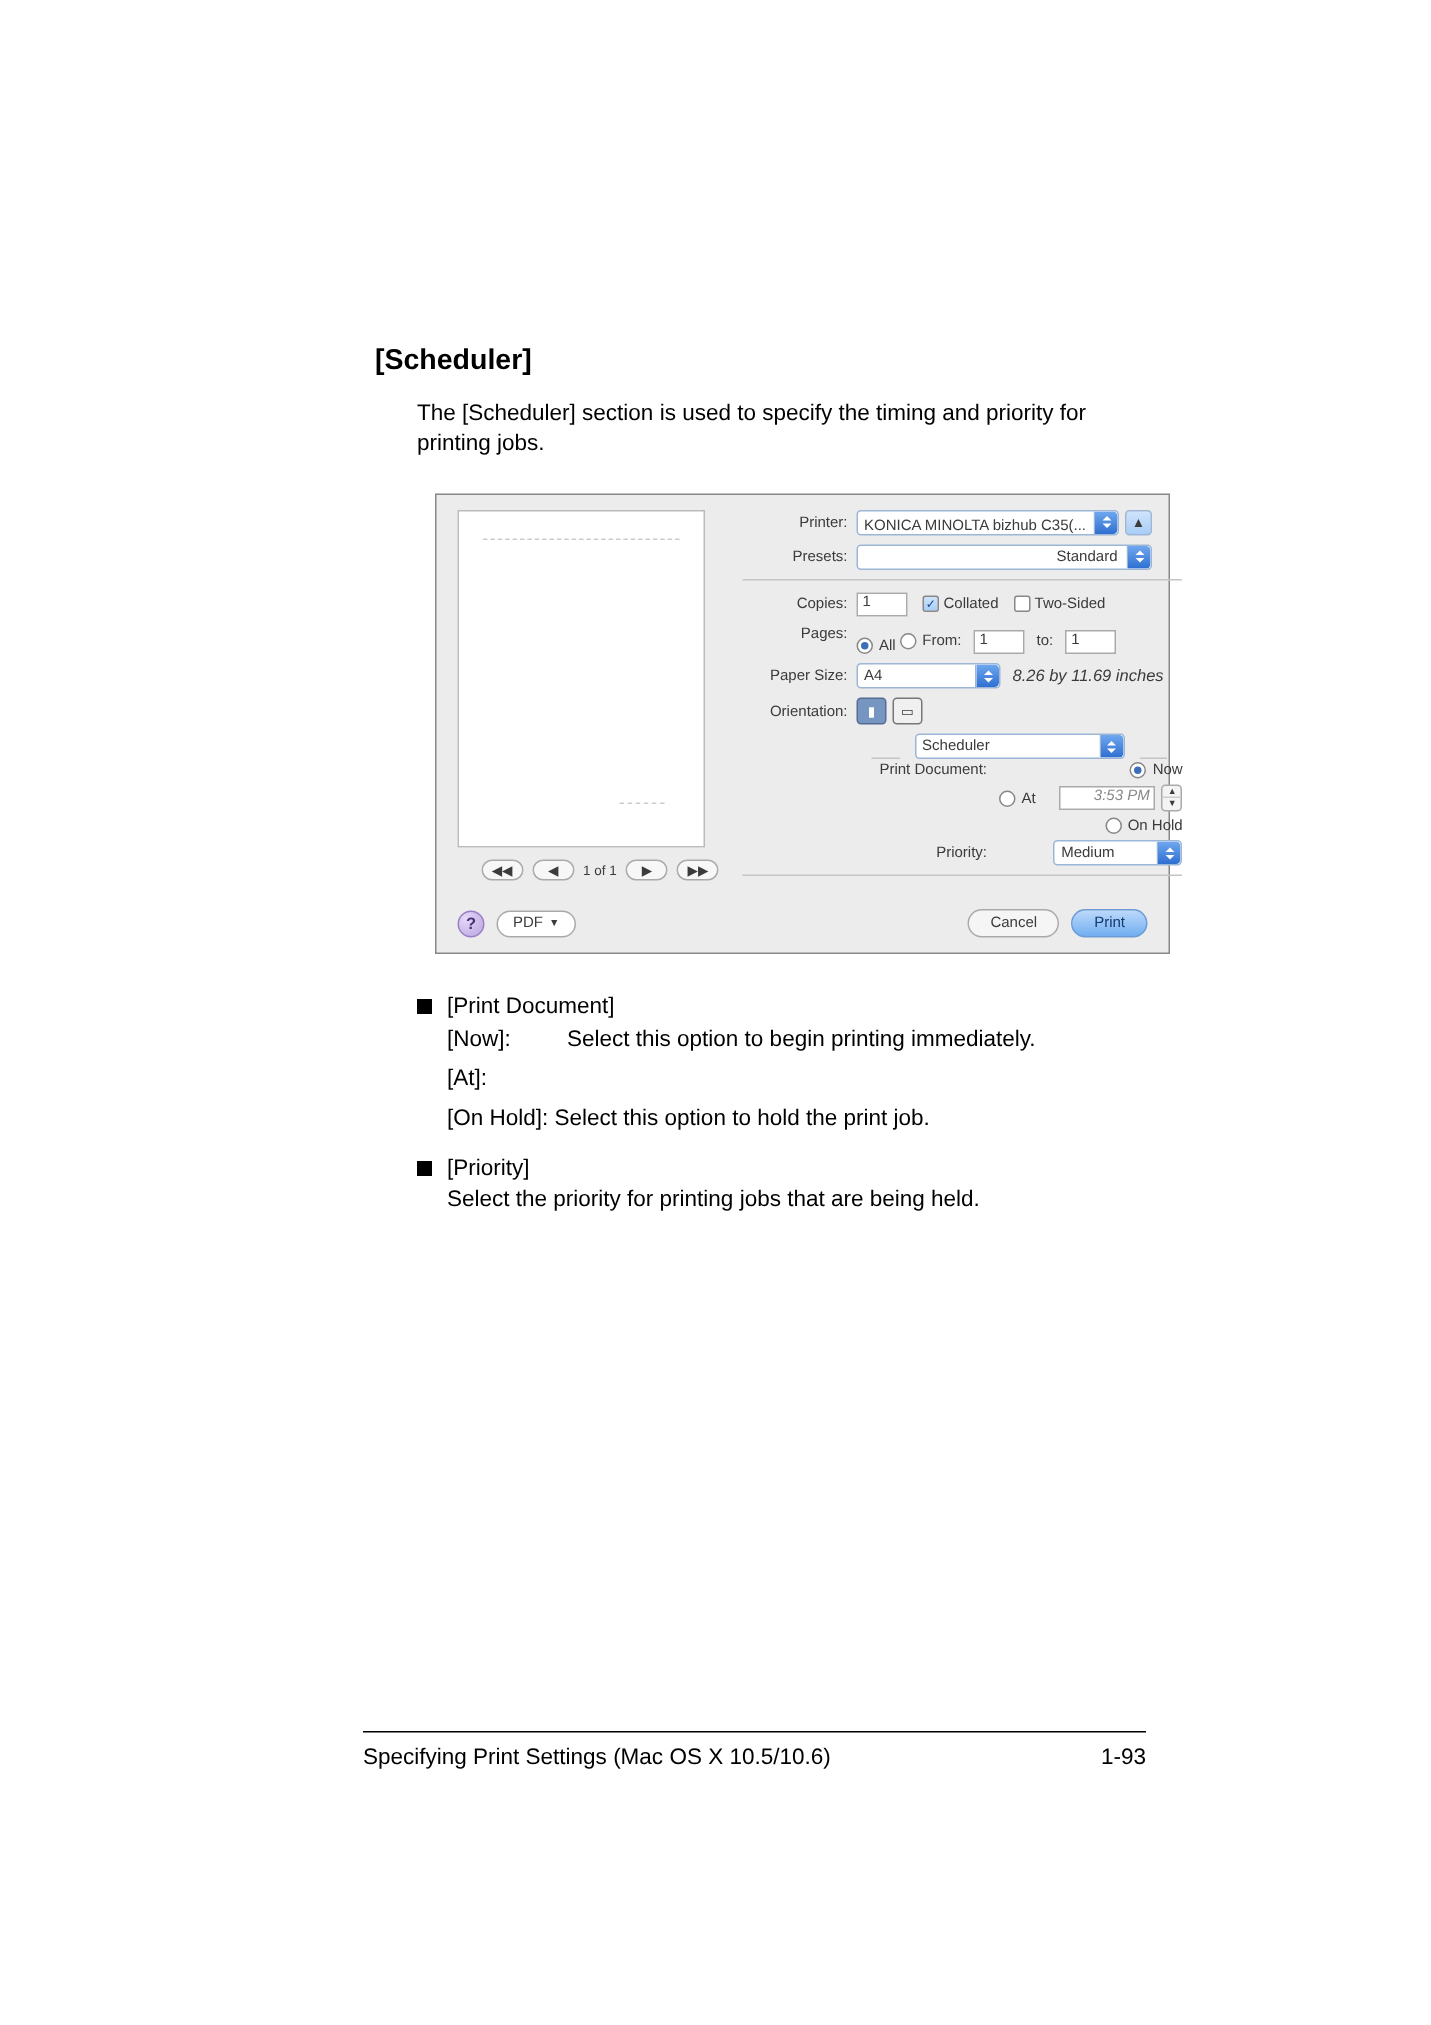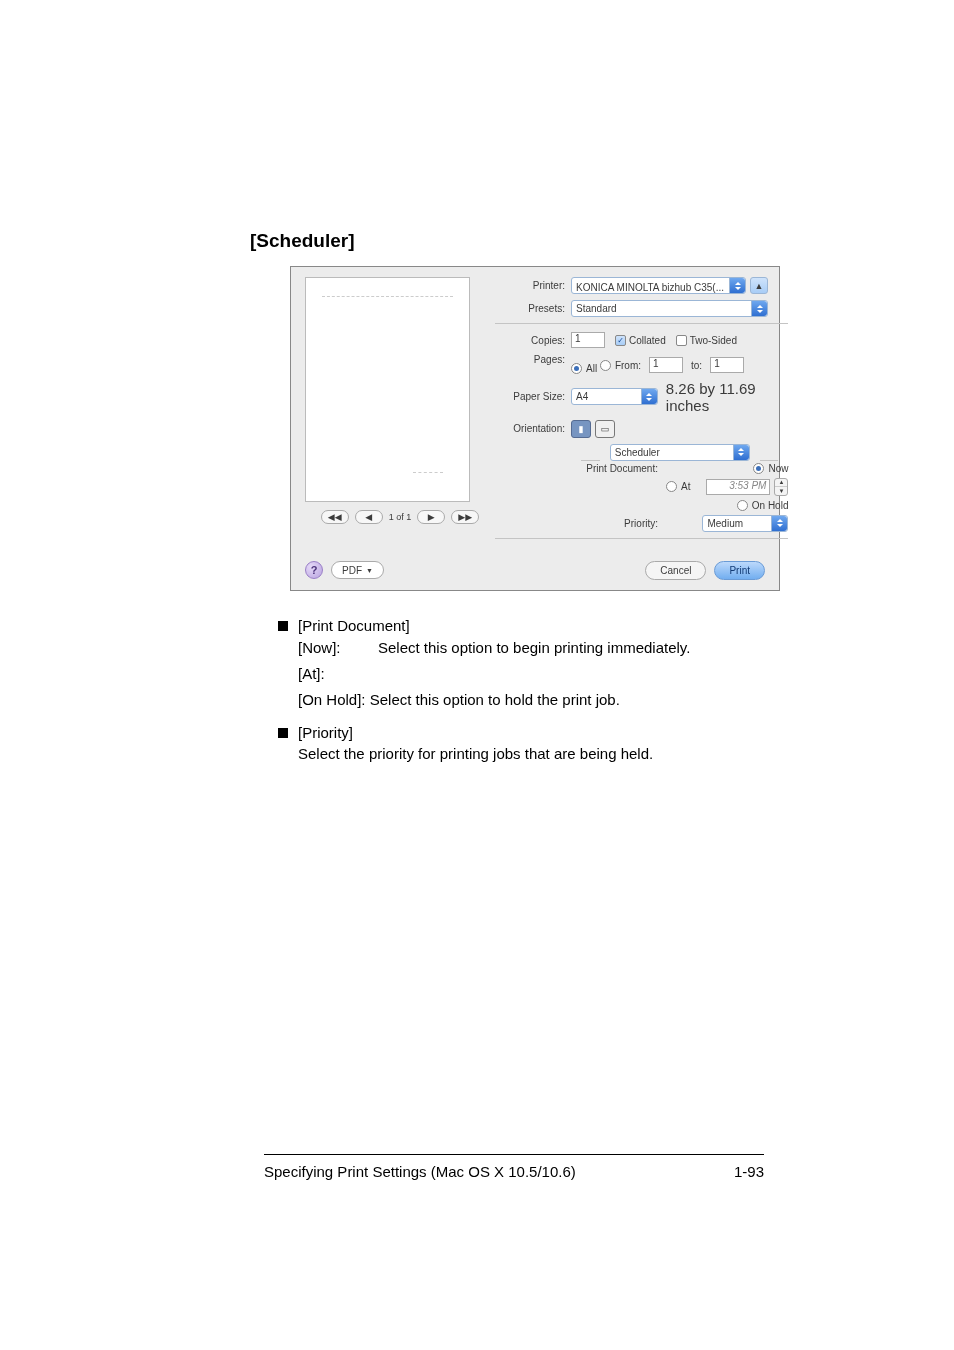--- a/index.html
+++ b/index.html
@@ -89,30 +89,31 @@
   .desc { margin-left:28px; margin-top:26px; font-size:15px; }
   .bullet-row { display:flex; align-items:flex-start; margin-bottom:2px;text-align:right; }
   .bullet { width:10px; height:10px; background:#000; margin-right:10px; margin-top:4px; flex:0 0 10px; }
   .sub { margin-left:20px; margin-top:4px; margin-bottom:14px; }
   .sub-row { display:flex; margin-bottom:6px; line-height:1.35; }
   .sub-key { flex:0 0 80px; }
   .sub-val { flex:1; }
   .priority-text { margin-top:4px; }
 
   .page-footer {
-    position:absolute; left:264px; right:190px; bottom:170px;
+    position:absolute; left:242px; right:190px; bottom:170px;
     border-top:1px solid #000; padding-top:8px;
     display:flex; justify-content:space-between; font-size:15px;
   }
 </style>
 </head>
 <body>
 
 <div class="page">
   <div class="heading">[Scheduler]</div>
+  <div class="intro">The [Scheduler] section is used to specify the timing and priority for printing jobs.</div>
 
   <div class="dialog">
     <div class="dialog-inner">
 
       <div class="preview-col">
         <div class="preview-box"></div>
         <div class="pager">
           <span class="pager-btn">◀◀</span>
           <span class="pager-btn">◀</span>
           <span>1 of 1</span>
@@ -126,21 +127,21 @@
           <span class="lbl">Printer:</span>
           <span class="aqua-select" style="flex:1; max-width:175px;align-items:flex-end;">
             <span class="txt">KONICA MINOLTA bizhub C35(...</span>
             <span class="arrows"></span>
           </span>
           <span class="aqua-btn-sq">▲</span>
         </div>
 
         <div class="row">
           <span class="lbl">Presets:</span>
-          <span class="aqua-select" style="flex:1; max-width:197px;">
+          <span class="aqua-select" style="flex:1; max-width:197px;justify-content:flex-end;">
             <span class="txt">Standard</span>
             <span class="arrows"></span>
           </span>
         </div>
 
         <hr class="divider">
 
         <div class="row">
           <span class="lbl">Copies:</span>
           <span class="input" style="width:34px;">1</span>
@@ -170,21 +171,21 @@
             </div>
           </div>
         </div>
 
         <div class="row">
           <span class="lbl">Paper Size:</span>
           <span class="aqua-select" style="width:96px;">
             <span class="txt">A4</span>
             <span class="arrows"></span>
           </span>
-          <span style="margin-left:8px; font-size:15px;">8.26 by 11.69 inches</span>
+          <span style="margin-left:8px; font-size:11px;font-style:italic;">8.26 by 11.69 inches</span>
         </div>
 
         <div class="row">
           <span class="lbl">Orientation:</span>
           <span class="orient-btn sel">
             <span>▮</span>
           </span>
           <span class="orient-btn">
             <span>▭</span>
           </span>

